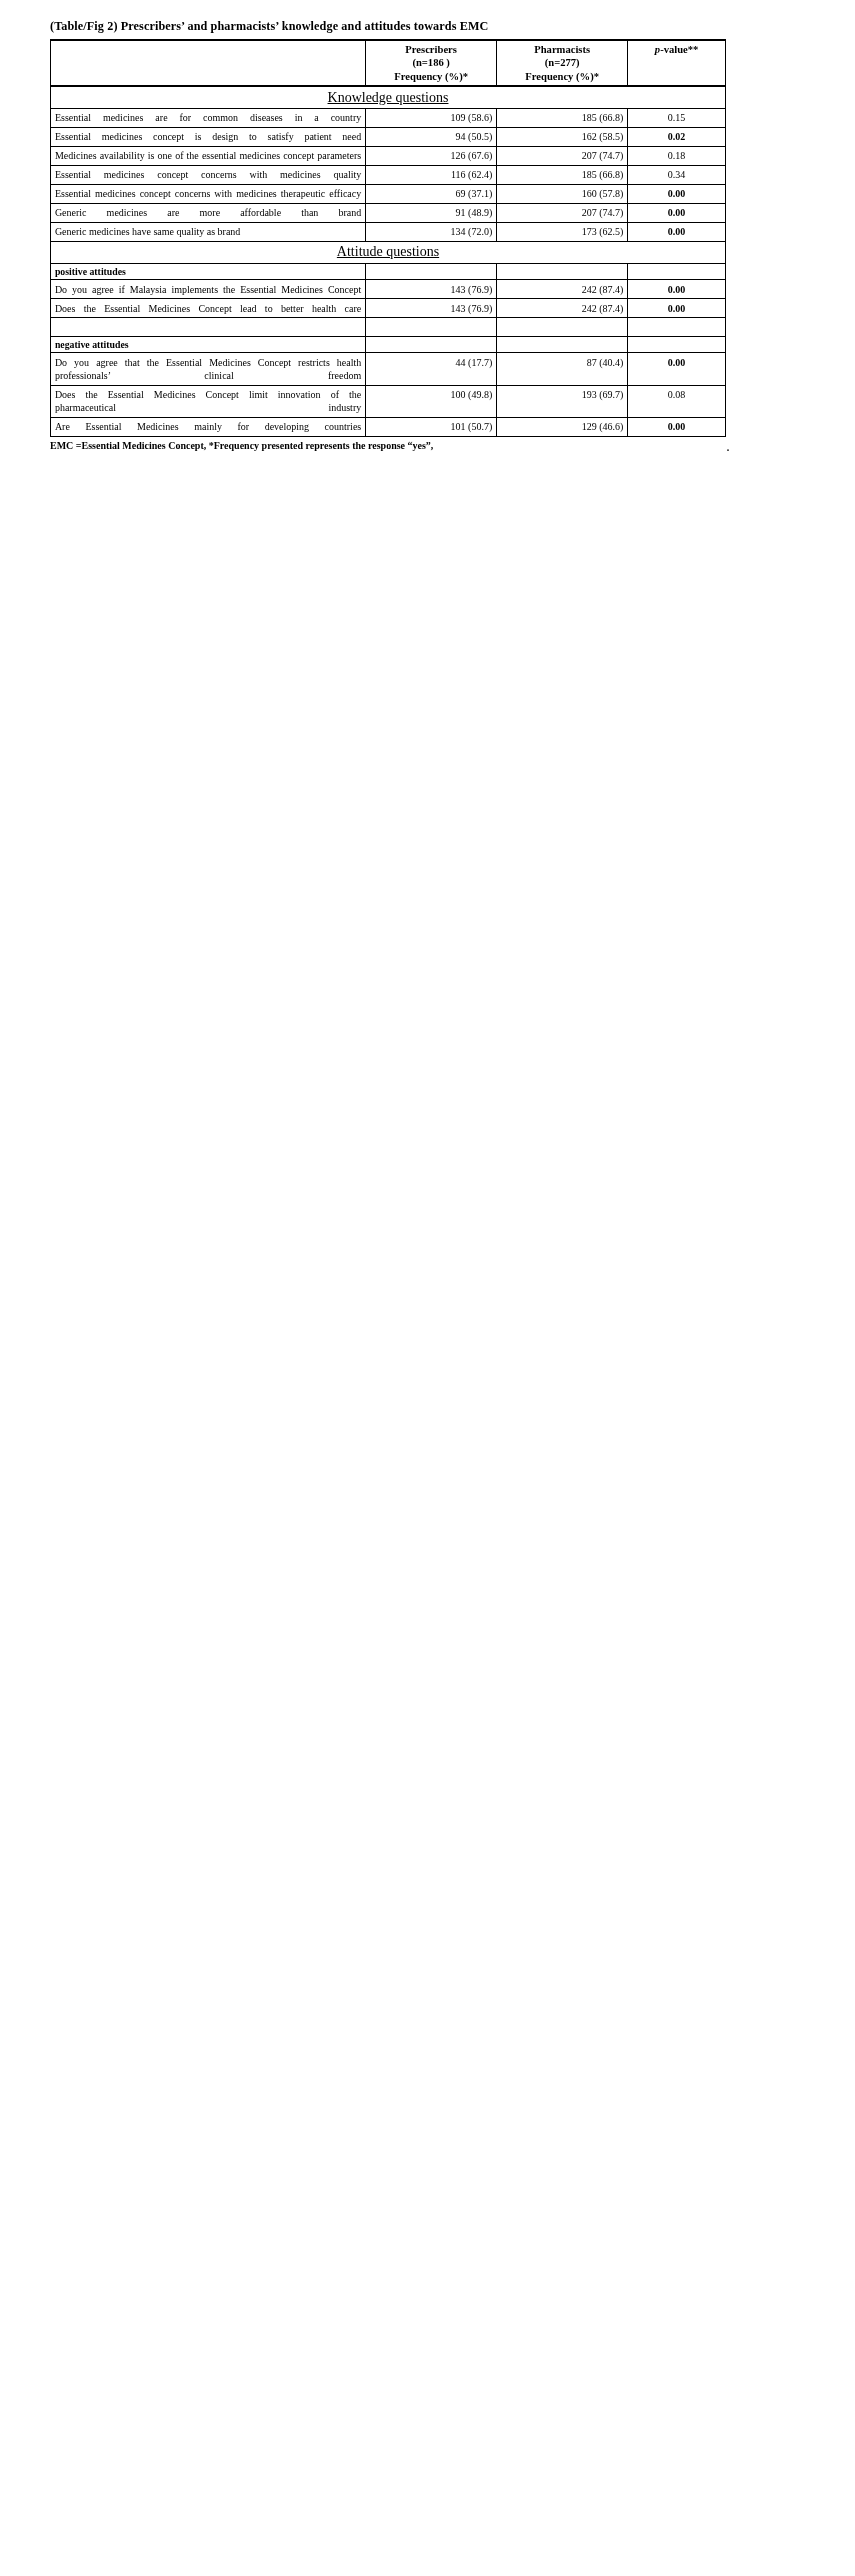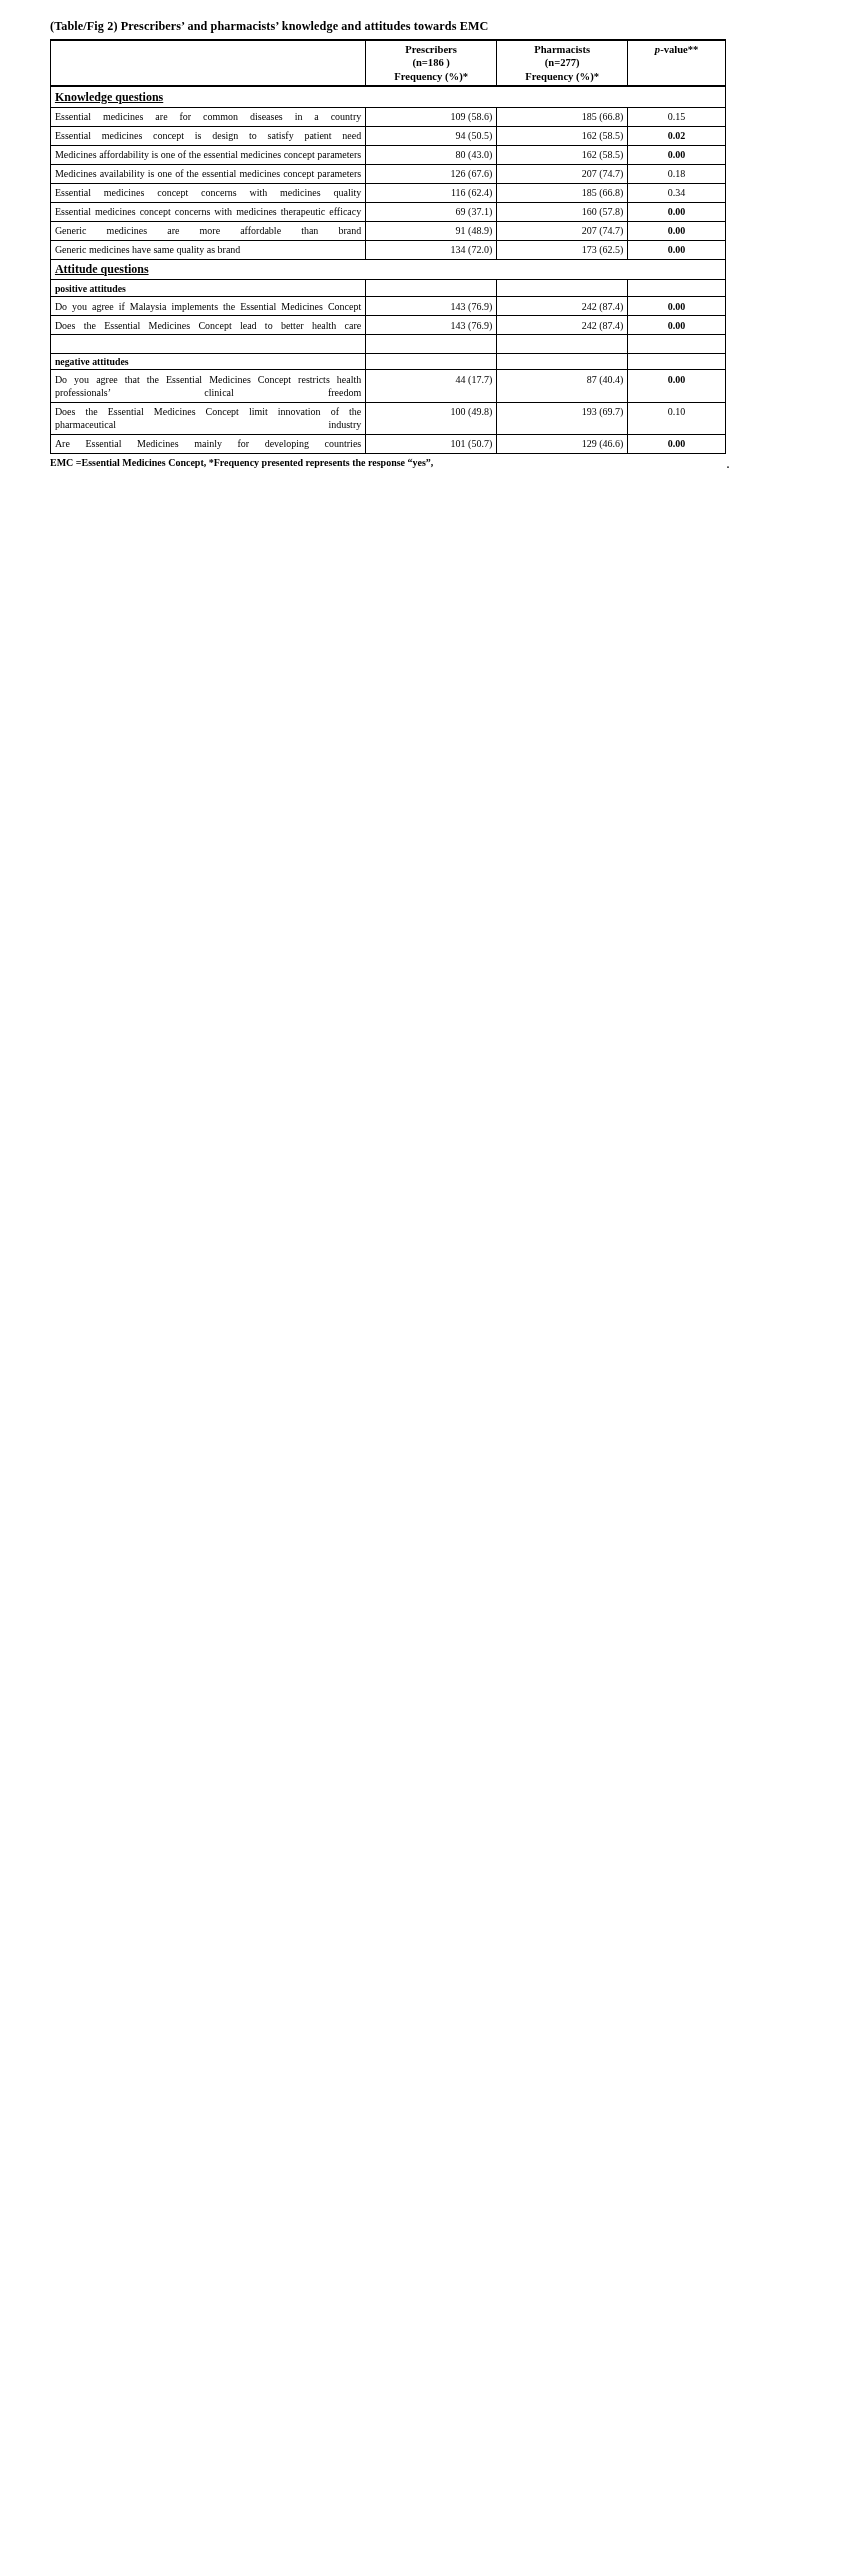--- a/index.html
+++ b/index.html
@@ -59,24 +59,25 @@
     line-height: 1.25;
     border-top: 2.4px solid #000 !important;
     border-bottom: 2.4px solid #000 !important;
     padding-top: 3.9px;
     padding-bottom: 3.9px;
   }
   thead th.blank {
     border-left: none;
   }
   .section-head td {
-    font-weight: bold;
-    font-size: 12px;
+    font-weight: normal;
+    font-size: 14px;
     padding-top: 4.7px;
     padding-bottom: 3.9px;
+    text-align: center;
   }
   .section-head .u {
     text-decoration: underline;
   }
   .sub-head td {
     font-weight: bold;
     font-size: 9.8px;
     padding-top: 3.9px;
     padding-bottom: 3.1px;
   }
@@ -167,26 +168,20 @@
           <td class="val">0.15</td>
         </tr>
 
         <tr>
           <td class="q">Essential medicines concept is design to satisfy patient need</td>
           <td class="num">94 (50.5)</td>
           <td class="num">162 (58.5)</td>
           <td class="val bold">0.02</td>
         </tr>
 
-        <tr>
-          <td class="q">Medicines affordability is one of the essential medicines concept parameters</td>
-          <td class="num">80 (43.0)</td>
-          <td class="num">162 (58.5)</td>
-          <td class="val bold">0.00</td>
-        </tr>
 
         <tr>
           <td class="q">Medicines availability is one of the essential medicines concept parameters</td>
           <td class="num">126 (67.6)</td>
           <td class="num">207 (74.7)</td>
           <td class="val">0.18</td>
         </tr>
 
         <tr>
           <td class="q">Essential medicines concept concerns with medicines quality</td>
@@ -259,21 +254,21 @@
           <td class="q">Do you agree that the Essential Medicines Concept restricts health professionals’ clinical freedom</td>
           <td class="num">44 (17.7)</td>
           <td class="num">87 (40.4)</td>
           <td class="val bold">0.00</td>
         </tr>
 
         <tr class="tall">
           <td class="q">Does the Essential Medicines Concept limit innovation of the pharmaceutical industry</td>
           <td class="num">100 (49.8)</td>
           <td class="num">193 (69.7)</td>
-          <td class="val">0.10</td>
+          <td class="val">0.08</td>
         </tr>
 
         <tr class="tall">
           <td class="q">Are Essential Medicines mainly for developing countries</td>
           <td class="num">101 (50.7)</td>
           <td class="num">129 (46.6)</td>
           <td class="val bold">0.00</td>
         </tr>
 
       </tbody>

